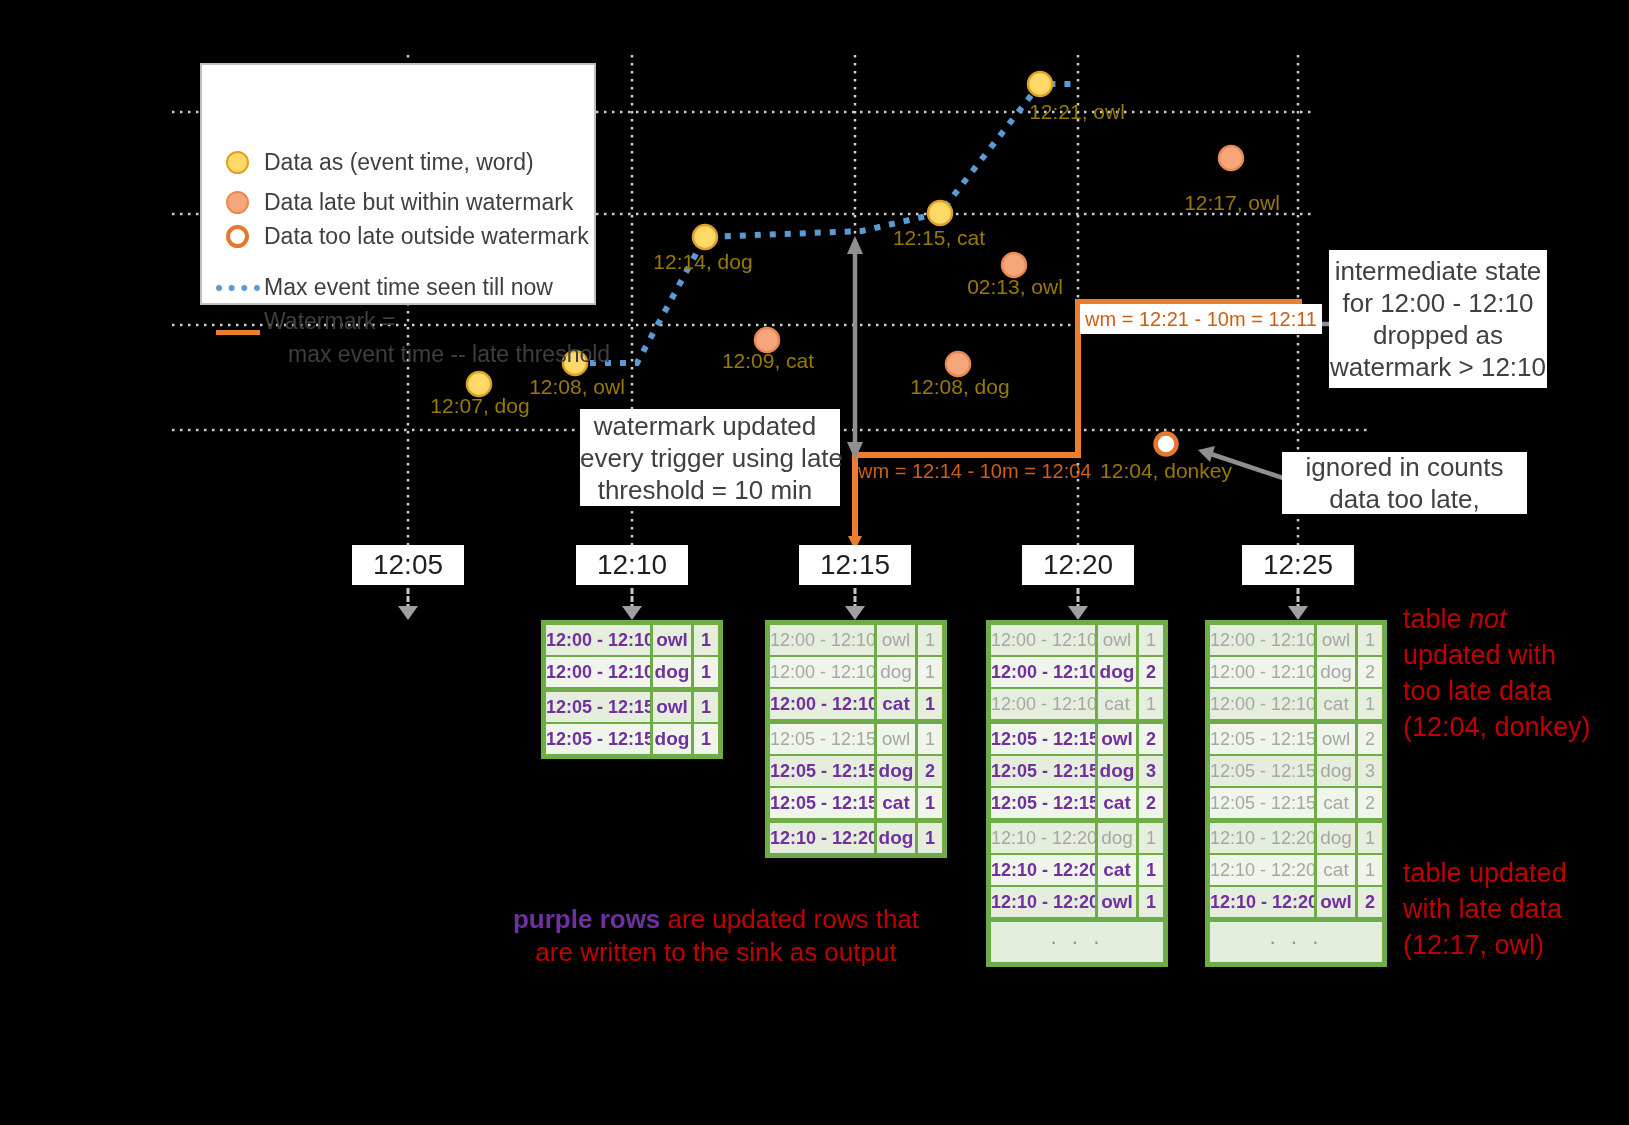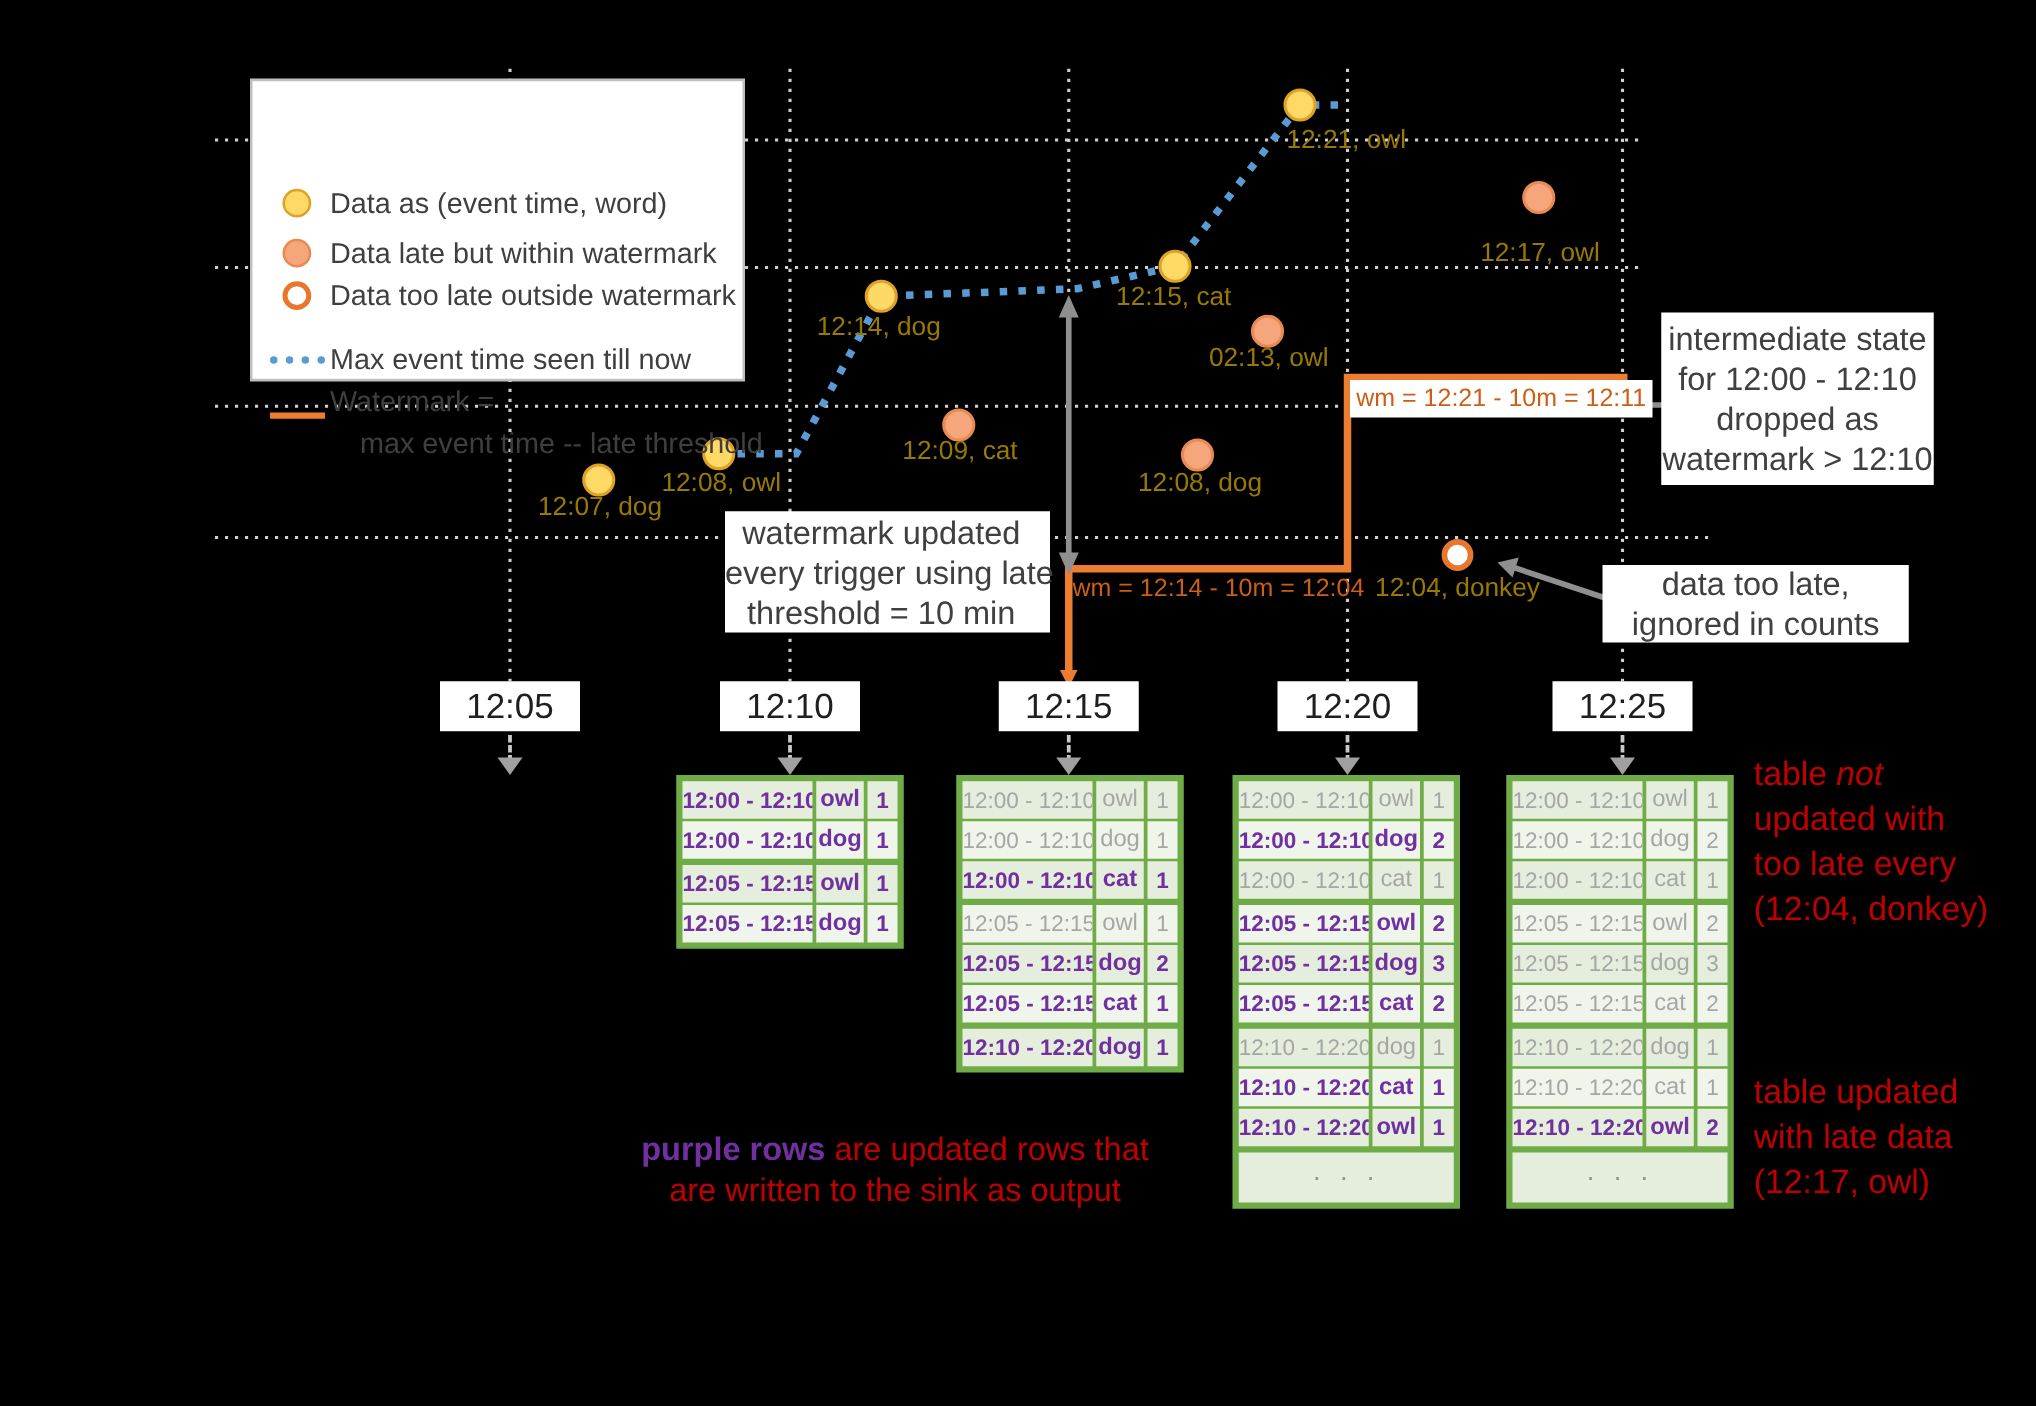--- a/index.html
+++ b/index.html
@@ -168,22 +168,22 @@
   </div>
 
   <div class="callout" style="left:1329px;top:250px;width:218px;height:138px">
     <div>intermediate state</div>
     <div>for 12:00 - 12:10</div>
     <div>dropped as</div>
     <div>watermark &gt; 12:10</div>
   </div>
 
   <div class="callout" style="left:1282px;top:452px;width:245px;height:62px">
+    <div>ignored in counts</div>
     <div>data too late,</div>
-    <div>ignored in counts</div>
   </div>
 
   <div id="timeline-layer">
       <div class="abs time-box" style="left: 408px; top: 545px;">12:05</div>
       <div class="abs dash-line" style="left: 408px; top: 588px;"></div>
       <div class="abs tri-down" style="left: 408px; top: 606px;"></div>
       <div class="abs time-box" style="left: 632px; top: 545px;">12:10</div>
       <div class="abs dash-line" style="left: 632px; top: 588px;"></div>
       <div class="abs tri-down" style="left: 632px; top: 606px;"></div>
       <div class="abs time-box" style="left: 855px; top: 545px;">12:15</div>
@@ -356,21 +356,21 @@
     </div>
 
   <div class="purple-note" style="left:716px;top:903px">
     <div><span class="hl">purple rows</span><span> are updated rows that</span></div>
     <div>are written to the sink as output</div>
   </div>
 
   <div class="note-red" style="left:1403px;top:601px">
     <div><span>table </span><span class="italic">not</span></div>
     <div>updated with</div>
-    <div>too late every</div>
+    <div>too late data</div>
     <div>(12:04, donkey)</div>
   </div>
 
   <div class="note-red" style="left:1403px;top:855px">
     <div>table updated</div>
     <div>with late data</div>
     <div>(12:17, owl)</div>
   </div>
 
 </div>

